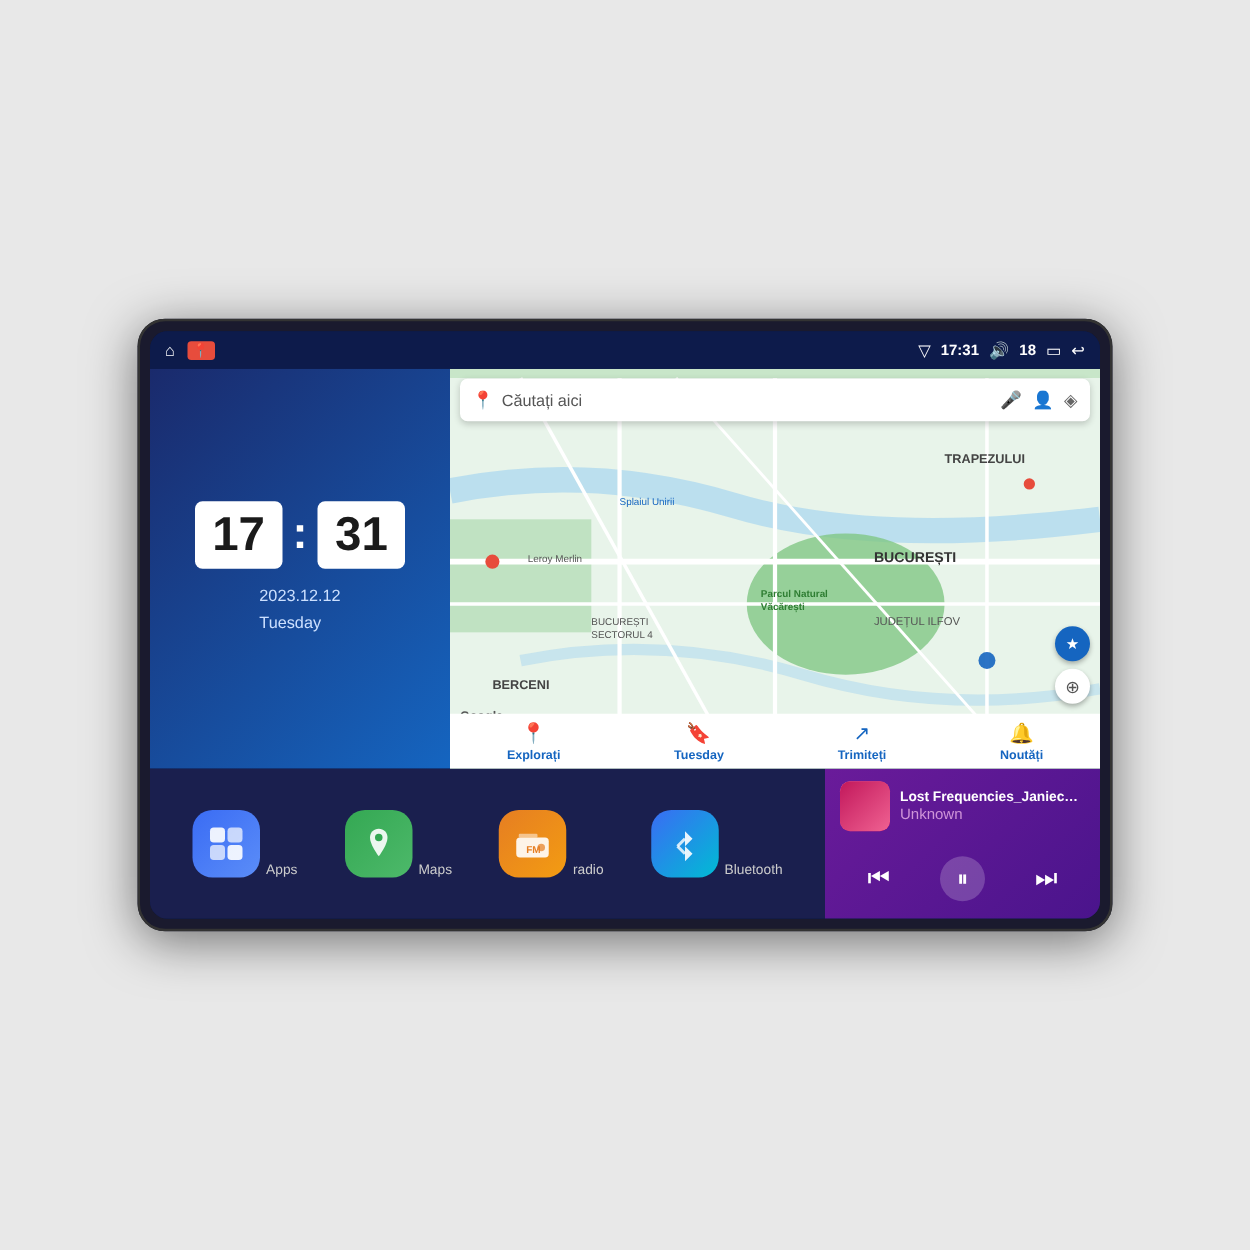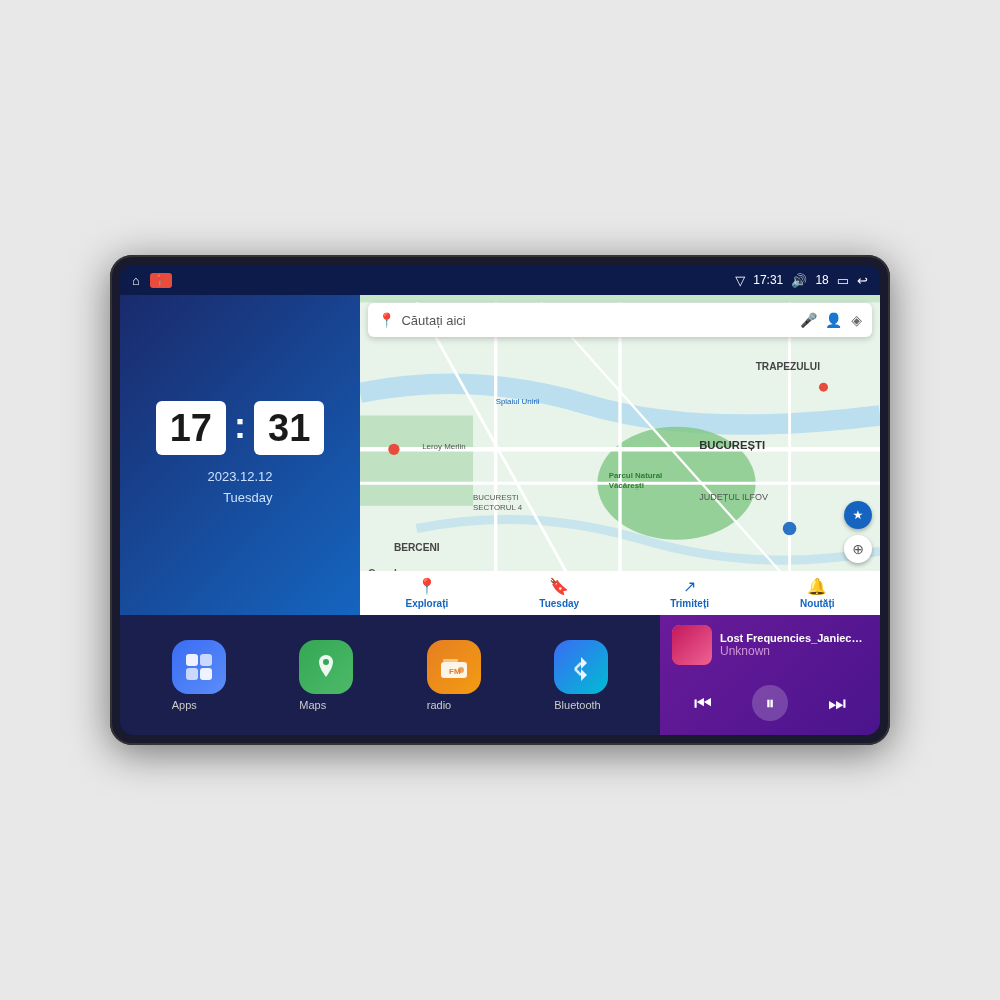--- a/index.html
+++ b/index.html
@@ -41,21 +41,21 @@
     .status-left {
       display: flex; align-items: center; gap: 10px;
     }
     .status-right {
       display: flex; align-items: center; gap: 8px; font-size: 12px; color: #fff;
     }
     .status-icon {
       color: #fff; font-size: 13px;
     }
     .status-time {
-      font-size: 12px; color: #fff; font-weight: 400;
+      font-size: 12px; color: #fff; font-weight: 700;
     }
 
     
     .main-content {
       flex: 1;
       display: flex;
       flex-direction: column;
       overflow: hidden;
     }
 
@@ -99,21 +99,21 @@
     .clock-colon {
       color: #fff;
       font-size: 36px;
       font-weight: bold;
       margin-bottom: 4px;
     }
 
     .clock-date {
       color: #cce0ff;
       font-size: 13px;
-      text-align: right;
+      text-align: left;
       line-height: 1.6;
     }
 
     
     .map-panel {
       flex: 1;
       background: #c8e6c9;
       position: relative;
       overflow: hidden;
       display: flex;
@@ -224,22 +224,21 @@
     .apps-panel {
       flex: 1;
       display: flex;
       align-items: center;
       justify-content: space-around;
       padding: 10px 15px;
     }
 
     .app-icon-item {
       display: flex;
-      flex-direction: column;
-      align-items: flex-start;
+      align-items: flex-end;
       gap: 5px;
       cursor: pointer;
     }
 
     .app-icon-wrapper {
       width: 54px; height: 54px;
       border-radius: 16px;
       display: flex;
       align-items: center;
       justify-content: center;

